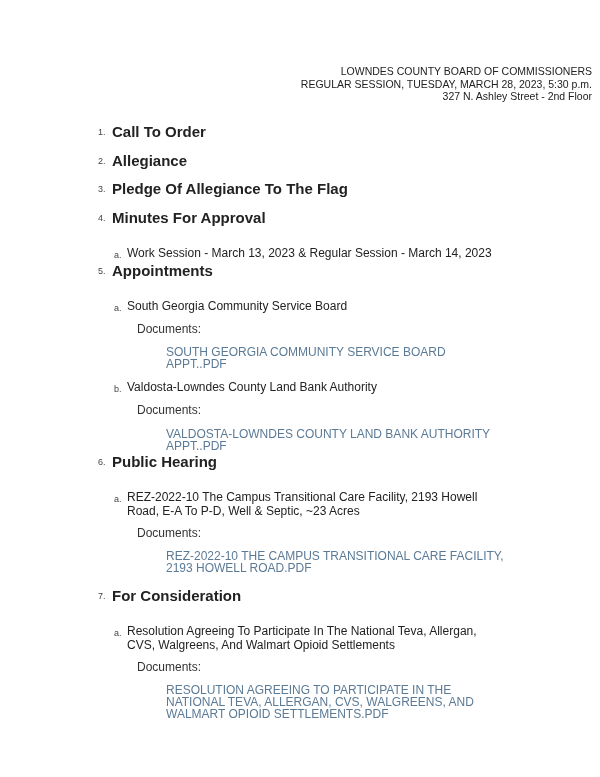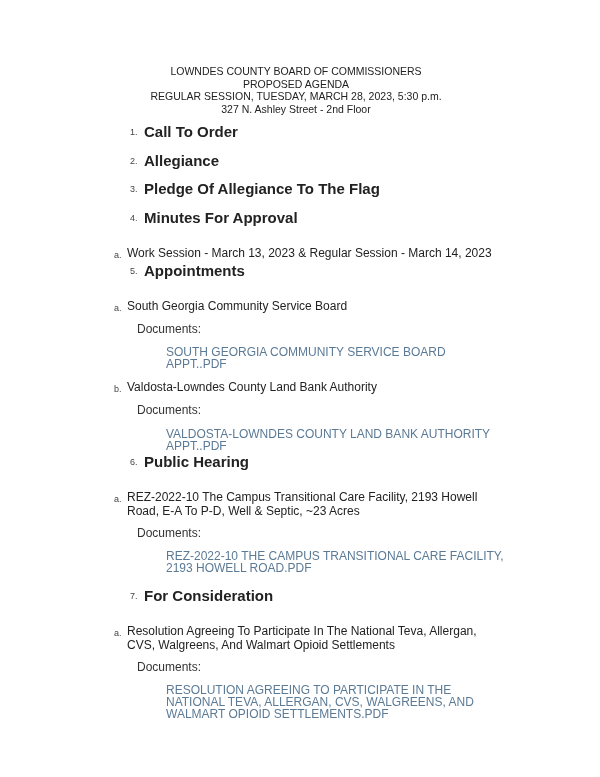--- a/index.html
+++ b/index.html
@@ -1,32 +1,31 @@
 <!DOCTYPE html>
 <html><head>
 <meta charset="utf-8">
 <style>
   html, body { margin: 0; padding: 0; background: #ffffff; }
   body { width: 600px; height: 777px; position: relative; font-family: "Liberation Sans", sans-serif; color: #222; overflow: hidden; }
-  .header { position: absolute; top: 65px; left: 0; width: 592px; text-align: center; font-size: 10.5px; line-height: 12.6px; color: #222; }
-  .item { position: absolute; left: 98px; margin-left: 32px; }
+  .header { position: absolute; top: 65px; left: 0; width: 592px; text-align: right; font-size: 10.5px; line-height: 12.6px; color: #222; }
+  .item { position: absolute; left: 98px; }
   .num { display: inline-block; width: 14px; font-size: 9px; color: #444; vertical-align: top; padding-top: 4px; }
   .title { display: inline-block; font-size: 15px; font-weight: bold; color: #222; }
   .sub { position: absolute; left: 114px; font-size: 12px; line-height: 14px; color: #222; margin-top: 8px; }
   .sub .letter { display: inline-block; width: 13px; font-size: 9px; color: #444; vertical-align: top; padding-top: 2px; }
   .sub .text { display: inline-block; width: 380px; vertical-align: top; }
   .docs { position: absolute; left: 137px; font-size: 12px; color: #333; }
   .link { position: absolute; left: 166px; font-size: 12px; line-height: 12px; color: #5b7a96; width: 340px; }
 </style>
 </head>
 <body>
 
 <div class="header">
   <div>LOWNDES COUNTY BOARD OF COMMISSIONERS</div>
-  <div>PROPOSED AGENDA</div>
   <div>REGULAR SESSION, TUESDAY, MARCH 28, 2023, 5:30 p.m.</div>
   <div>327 N. Ashley Street - 2nd Floor</div>
 </div>
 
 <div class="item" style="top:123px">
   <span class="num">1.</span><span class="title">Call To Order</span>
 </div>
 
 <div class="item" style="top:152px">
   <span class="num">2.</span><span class="title">Allegiance</span>

